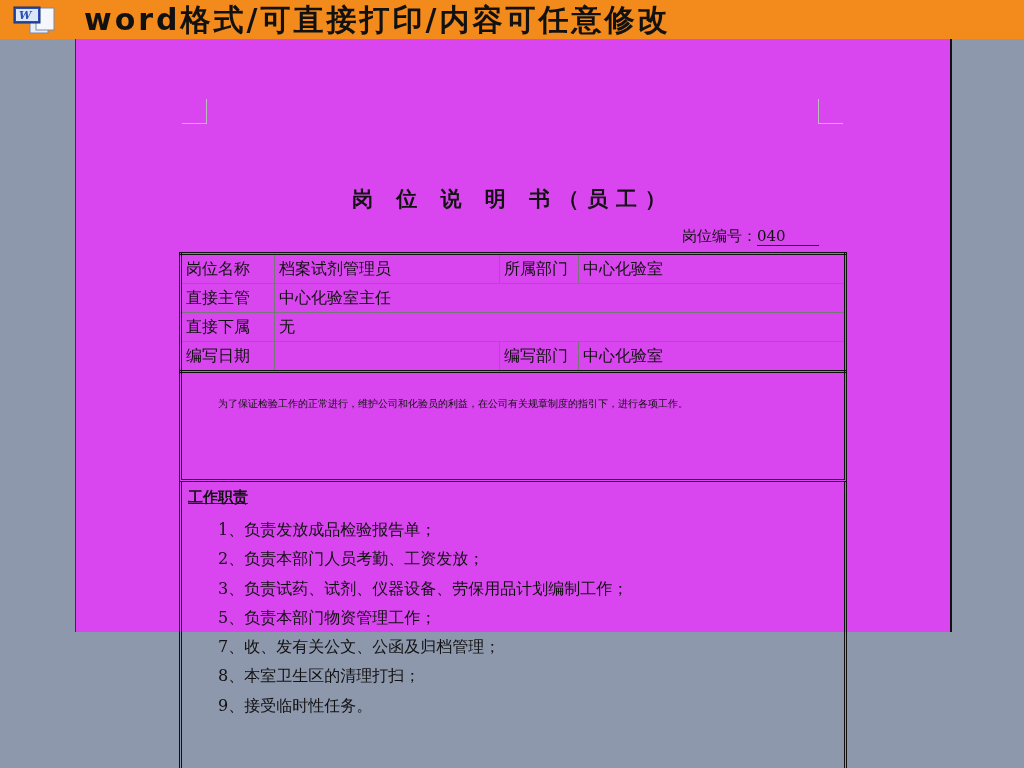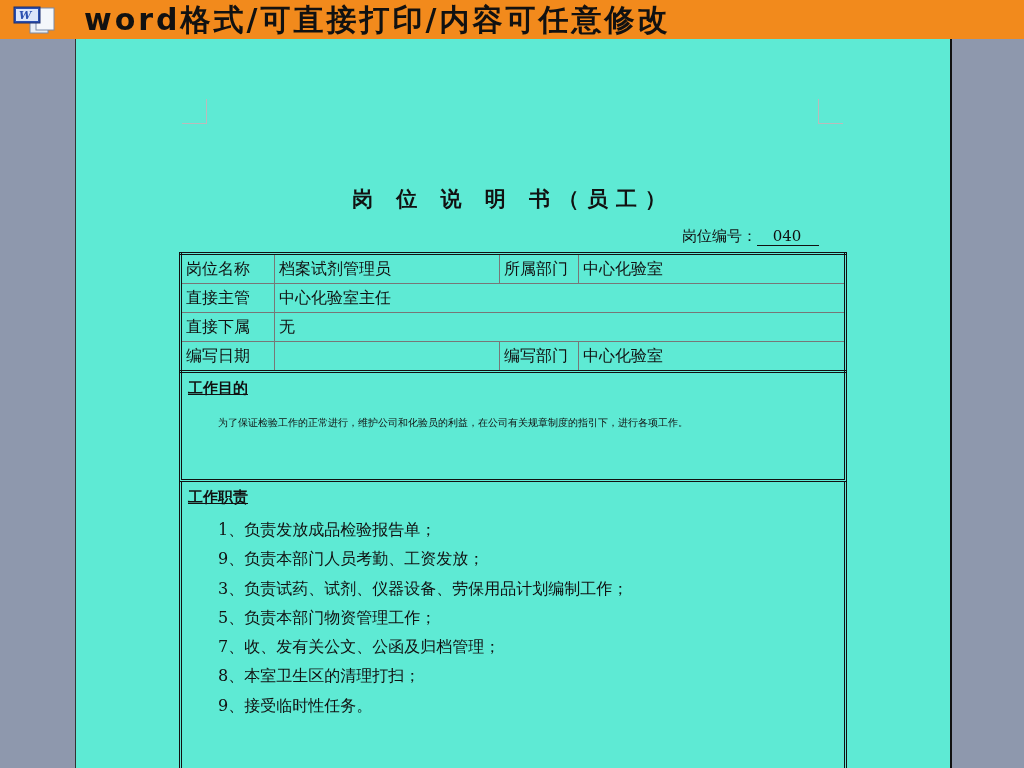--- a/index.html
+++ b/index.html
@@ -2,27 +2,27 @@
 <html><head>
 <meta charset="utf-8">
 <style>
   html, body { margin:0; padding:0; }
   body { width:1024px; height:768px; overflow:hidden; position:relative; background:#8e98ad; font-family:"DejaVu Serif","Liberation Serif",serif; }
   .banner { position:absolute; left:0; top:0; width:1024px; height:39px; background:#f28a1c; display:flex; align-items:center; }
   .banner-icon { position:absolute; left:10px; top:5px; width:62px; height:30px; }
   .banner-text { position:absolute; left:84px; top:0; height:47px; line-height:39px; font-family:"DejaVu Sans","Liberation Sans",sans-serif; font-weight:bold; font-size:30px; color:#111; letter-spacing:3px; white-space:nowrap; }
   .workspace-left { position:absolute; left:0; top:39px; width:74px; height:729px; background:#8e98ad; }
   .workspace-right { position:absolute; left:951px; top:39px; width:73px; height:729px; background:#8e98ad; }
-  .page { position:absolute; left:75px; top:39px; width:874px; height:729px; background:#5eead4; border-left:1px solid #333; border-right:2px solid #111; }
+  .page { position:absolute; left:75px; top:39px; width:874px; height:593px; background:#d946ef; border-left:1px solid #333; border-right:2px solid #111; }
   .crop { position:absolute; width:24px; height:24px; }
   .crop.tl { left:106px; top:60px; border-right:1px solid #bbb; border-bottom:1px solid #bbb; }
   .crop.tr { left:742px; top:60px; border-left:1px solid #bbb; border-bottom:1px solid #bbb; }
   .doc-title { position:absolute; left:0; width:874px; top:146px; text-align:center; font-size:21px; font-weight:bold; color:#111; letter-spacing:8px; }
   .post-no { position:absolute; right:131px; top:188px; font-size:15px; color:#111; }
-  .post-no .val { display:inline-block; width:60px; text-align:center; border-bottom:1px solid #111; padding-right:2px; }
+  .post-no .val { display:inline-block; width:60px; text-align:left; border-bottom:1px solid #111; padding-right:2px; }
   .tbl-wrap { position:absolute; left:103px; top:213px; width:668px; }
   table.info { width:100%; border-collapse:collapse; border:3px double #111; font-size:16px; color:#111; }
   table.info td { border:1px solid #777; height:28px; padding:0 4px; white-space:nowrap;margin-left:8px; }
   .sec { border-left:3px double #111; border-right:3px double #111; border-bottom:3px double #111; padding:6px 6px; color:#111; }
   .sec-title { font-weight:bold; text-decoration:underline; font-size:15px; }
   .sec1 { height:94px; }
   .sec1 p { margin:10px 0 0 0; font-size:10px; line-height:30px; text-indent:30px; }
   .sec2 { height:300px; border-bottom:none; }
   .duties { list-style:none; margin:8px 0 0 30px; padding:0; font-size:16px; }
   .duties li { height:29.3px; line-height:29.3px; white-space:nowrap; }
@@ -74,29 +74,28 @@
       <tr>
         <td>编写日期</td>
         <td></td>
         <td>编写部门</td>
         <td>中心化验室</td>
       </tr>
     </tbody>
       </table>
 
     <div class="sec sec1">
-      <div class="sec-title">工作目的</div>
       <p>为了保证检验工作的正常进行，维护公司和化验员的利益，在公司有关规章制度的指引下，进行各项工作。</p>
     </div>
 
     <div class="sec sec2">
       <div class="sec-title">工作职责</div>
       <ul class="duties">
         <li>1、负责发放成品检验报告单；</li>
-        <li>9、负责本部门人员考勤、工资发放；</li>
+        <li>2、负责本部门人员考勤、工资发放；</li>
         <li>3、负责试药、试剂、仪器设备、劳保用品计划编制工作；</li>
         <li>5、负责本部门物资管理工作；</li>
         <li>7、收、发有关公文、公函及归档管理；</li>
         <li>8、本室卫生区的清理打扫；</li>
         <li>9、接受临时性任务。</li>
       </ul>
     </div>
   </div>
 </div>
 

